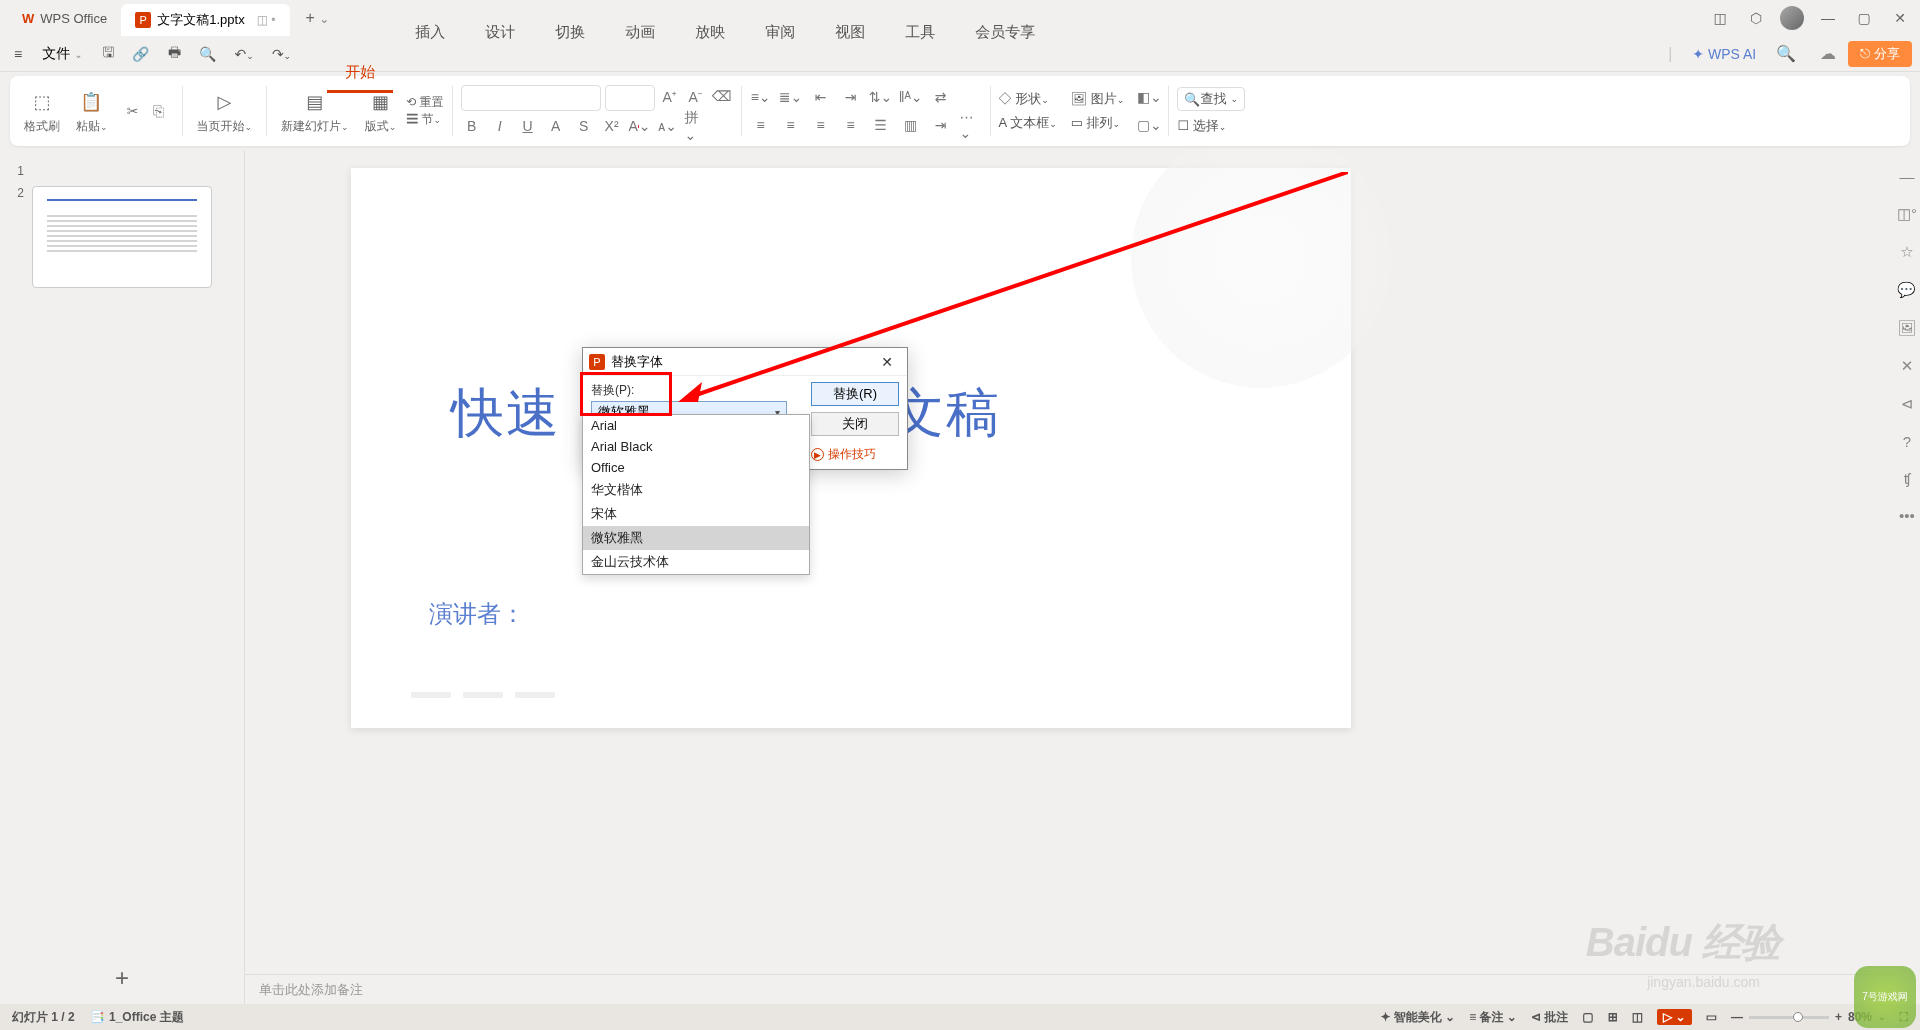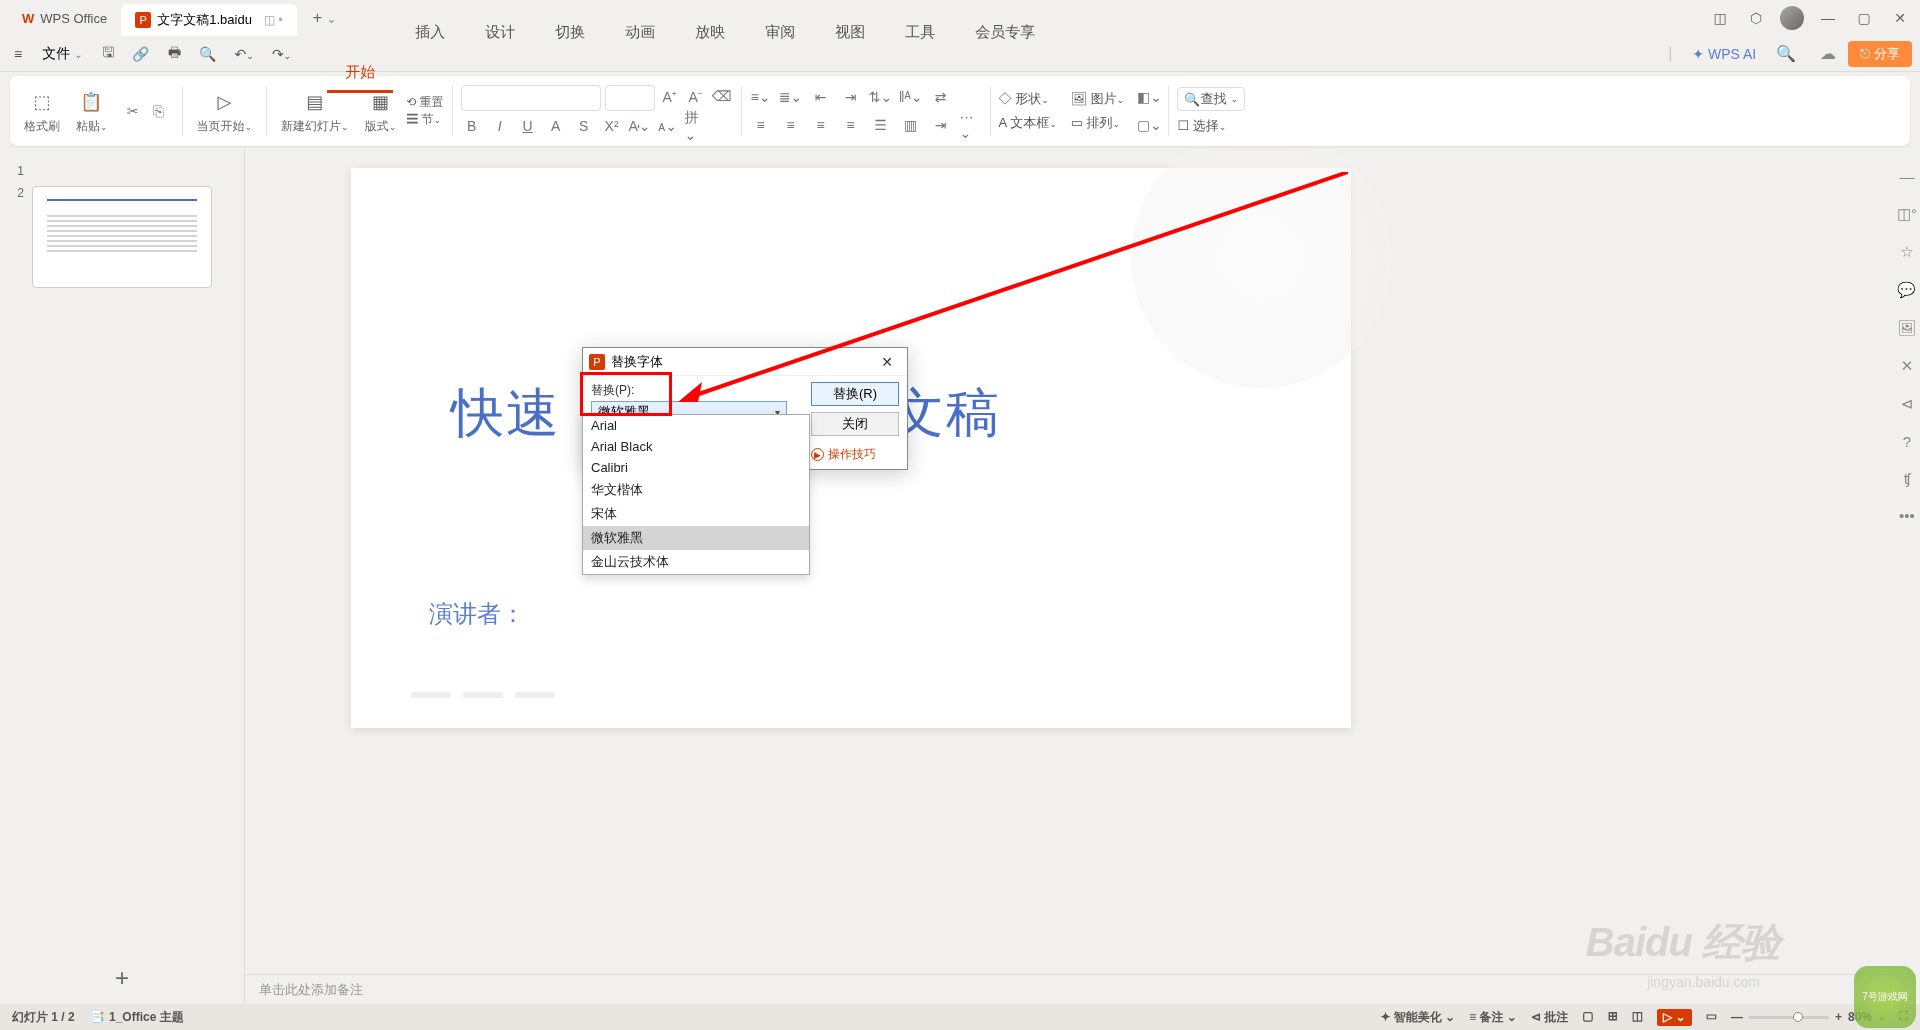--- a/index.html
+++ b/index.html
@@ -91,41 +91,41 @@
 
 .redbox { position: absolute; left: 580px; top: 372px; width: 92px; height: 44px; border: 3px solid #ff0000; pointer-events: none; z-index: 10; }
 .arrow-line { position: absolute; left: 678px; top: 172px; width: 670px; height: 230px; pointer-events: none; z-index: 9; }
 
 
 .right-bar { position: absolute; right: 0; top: 150px; bottom: 26px; width: 26px; background: #f2f0ee; display: flex; flex-direction: column; align-items: center; gap: 20px; padding-top: 18px; }
 .right-bar .rb { color: #888; font-size: 15px; }
 
 
 .statusbar { position: absolute; bottom: 0; left: 0; right: 0; height: 26px; background: #e9e5e1; display: flex; align-items: center; padding: 0 12px; font-size: 12px; color: #555; gap: 16px; font-weight: bold; }
-.statusbar .right { margin-left: auto; display: flex; gap: 14px; }
+.statusbar .right { margin-left: auto; display: flex; align-items: center; gap: 14px; }
 .zoom-bar { display: flex; align-items: center; gap: 6px; }
 .zoom-track { width: 80px; height: 3px; background: #ccc; position: relative; }
 .zoom-track .th { position: absolute; left: 44px; top: -4px; width: 10px; height: 10px; background: #fff; border: 1px solid #888; border-radius: 50%; }
 
 
 .wm1 { position: absolute; right: 140px; bottom: 60px; font-size: 40px; color: rgba(180,180,180,0.45); font-weight: bold; font-style: italic; pointer-events: none; letter-spacing: -1px; margin-left: 20px; }
 .wm2 { position: absolute; right: 160px; bottom: 40px; font-size: 14px; color: rgba(180,180,180,0.45); pointer-events: none; }
 .wm3 { position: absolute; right: 4px; bottom: 2px; width: 62px; height: 62px; background: radial-gradient(circle, #9acd32, #7cb342); border-radius: 14px; opacity: 0.8; display: flex; align-items: center; justify-content: center; color: #fff; font-size: 10px; }
 </style>
 </head>
 <body>
 
 <div class="titlebar">
   <div class="tab-home">
       <span class="w-icon">W</span>
       <span>WPS Office</span>
     </div>
   <div class="tab-file">
       <span class="p-icon">P</span>
-      <span>文字文稿1.baidu</span>
+      <span>文字文稿1.pptx</span>
       <span class="sub">◫  •</span>
     </div>
   <div class="tab-add"><span>+</span> <span style="font-size:12px;color:#888">⌄</span></div>
   <div class="titlebar-right">
     <div class="icon">◫</div>
     <div class="icon">⬡</div>
     <div class="avatar"></div>
     <div class="icon">—</div>
     <div class="icon">▢</div>
     <div class="icon">✕</div>
@@ -325,21 +325,21 @@
           <span class="ico">▶</span>
           <span>操作技巧</span>
         </div>
     </div>
   </div>
 </div>
 
 <div class="dropdown">
   <div class="opt">Arial</div>
   <div class="opt">Arial Black</div>
-  <div class="opt">Calibri</div>
+  <div class="opt">Office</div>
   <div class="opt">华文楷体</div>
   <div class="opt">宋体</div>
   <div class="opt hl">微软雅黑</div>
   <div class="opt">金山云技术体</div>
 </div>
 
 <div class="redbox"></div>
 <svg class="arrow-line" viewBox="0 0 670 230">
     <line x1="670" y1="0" x2="12" y2="225" stroke="#ff0000" stroke-width="4"></line>
     <polygon points="0,230 24,210 20,230" fill="#ff0000"></polygon>

